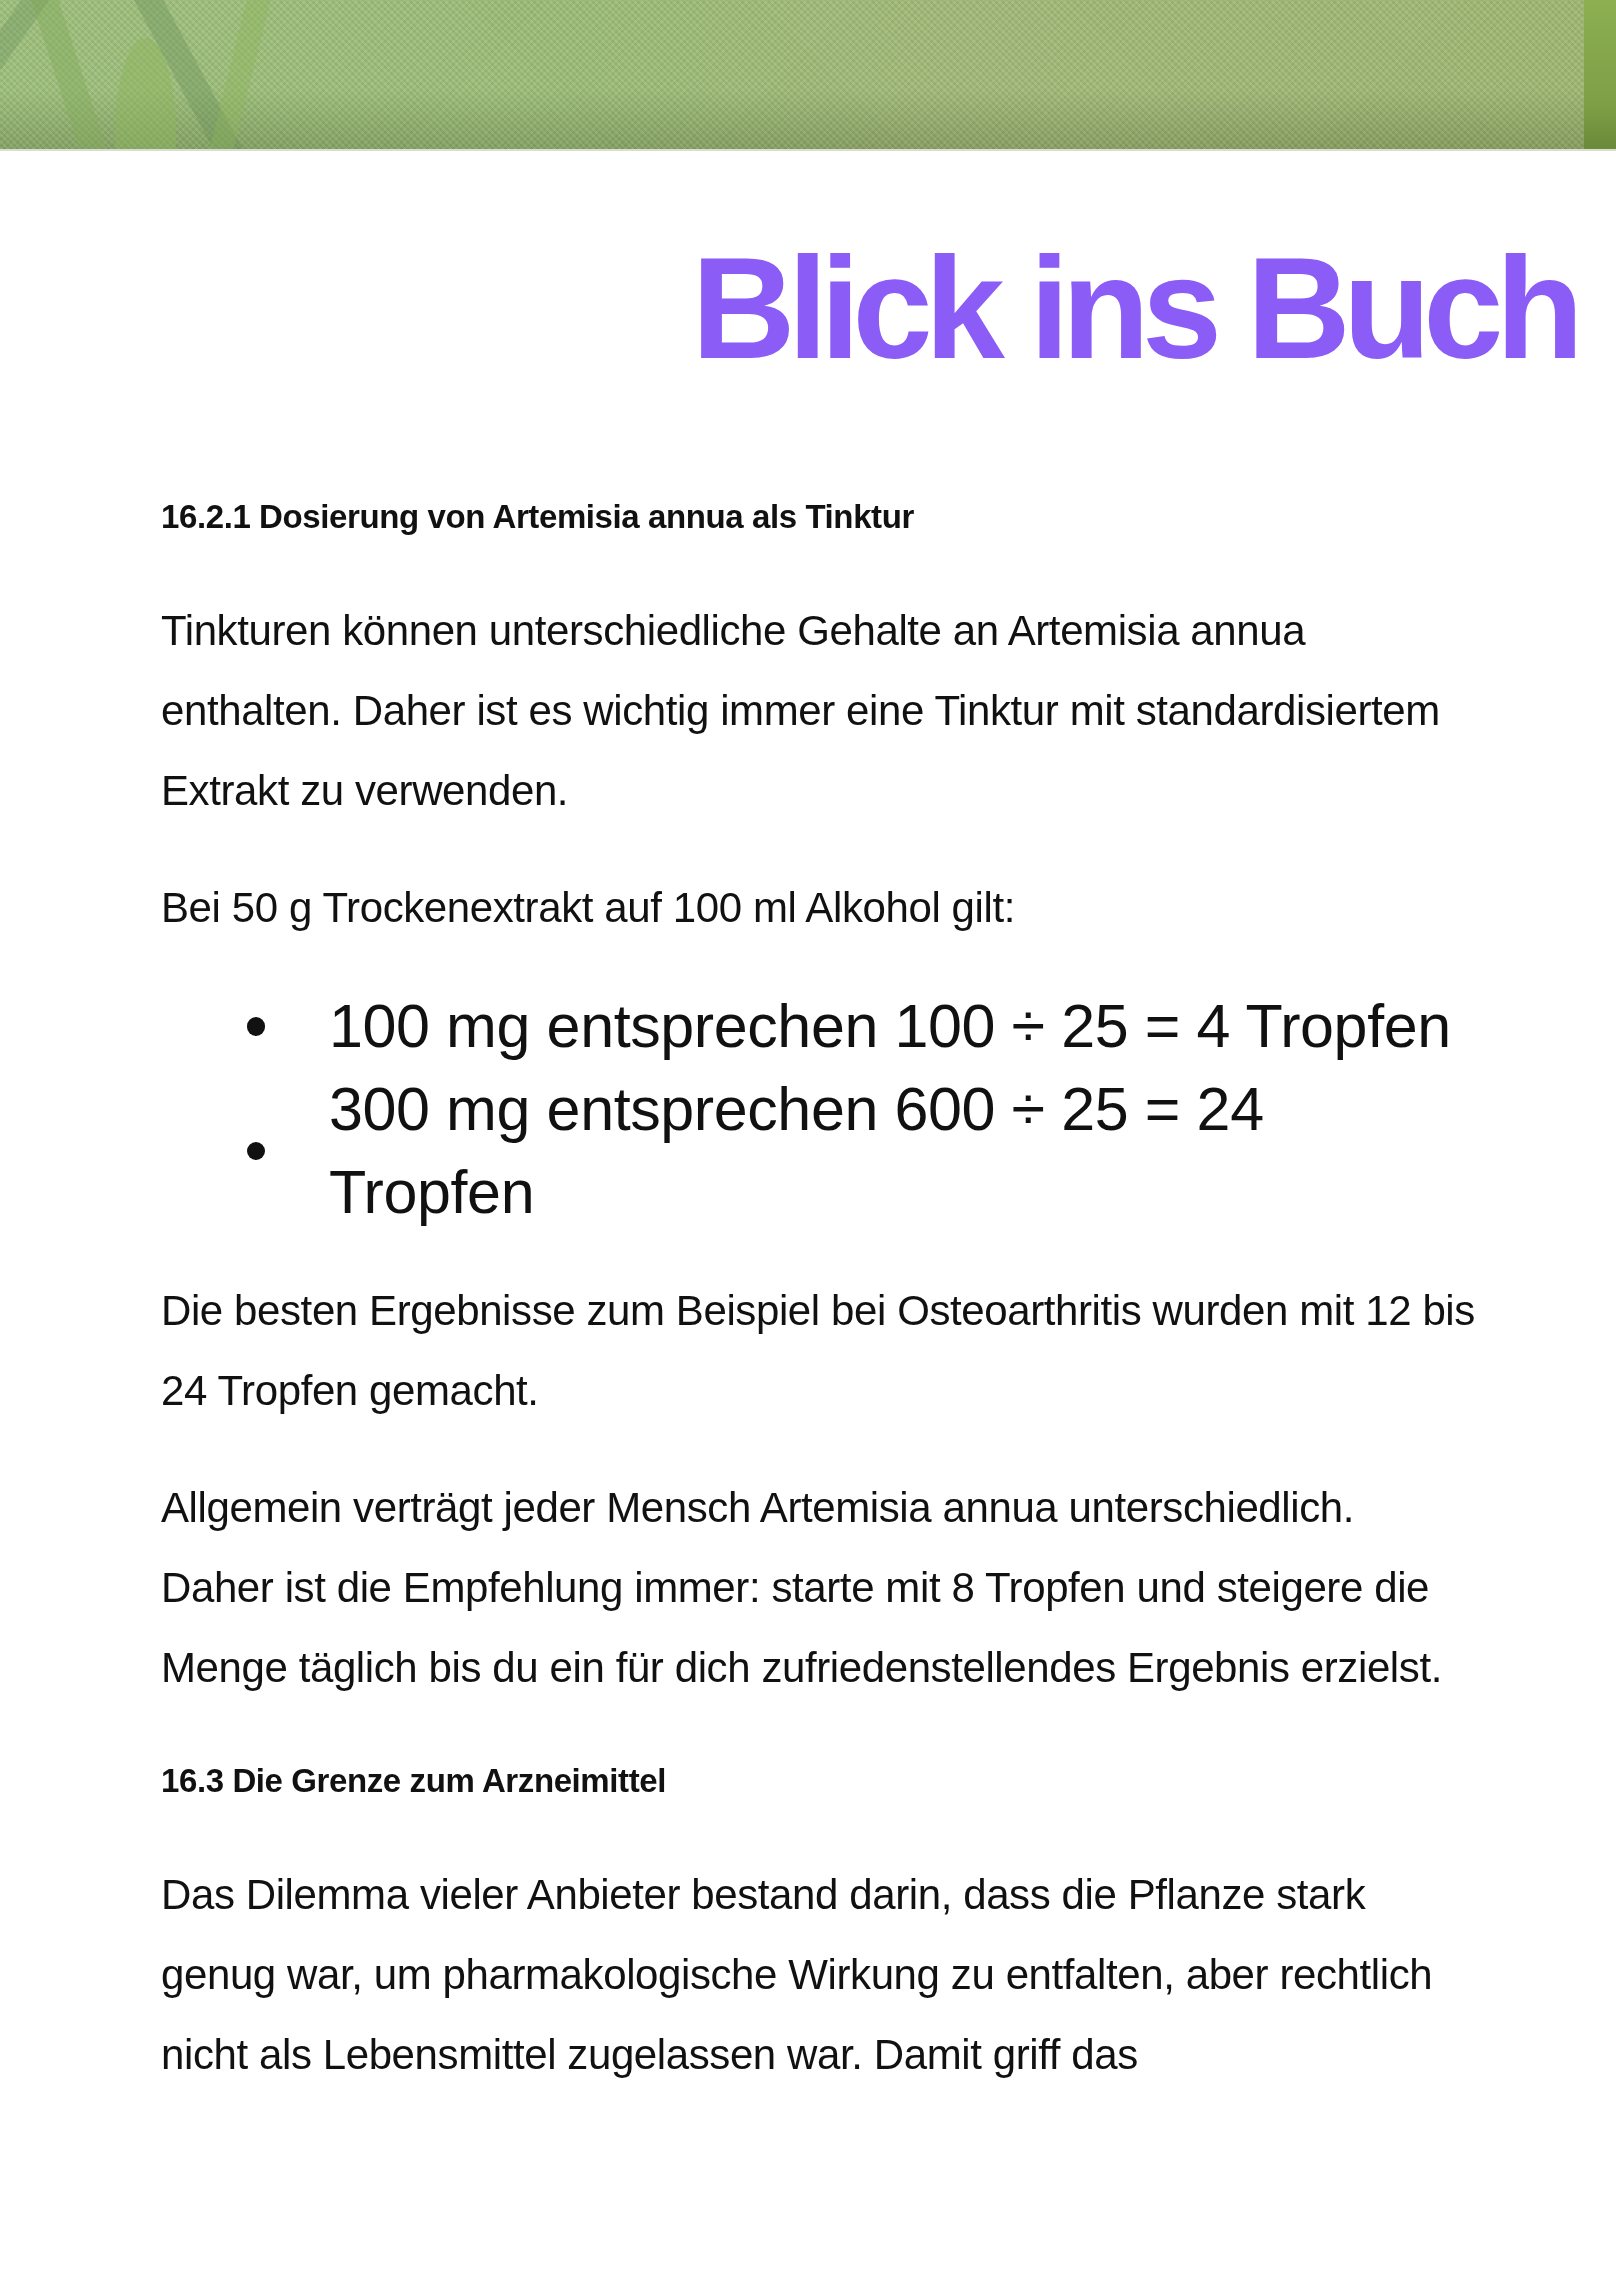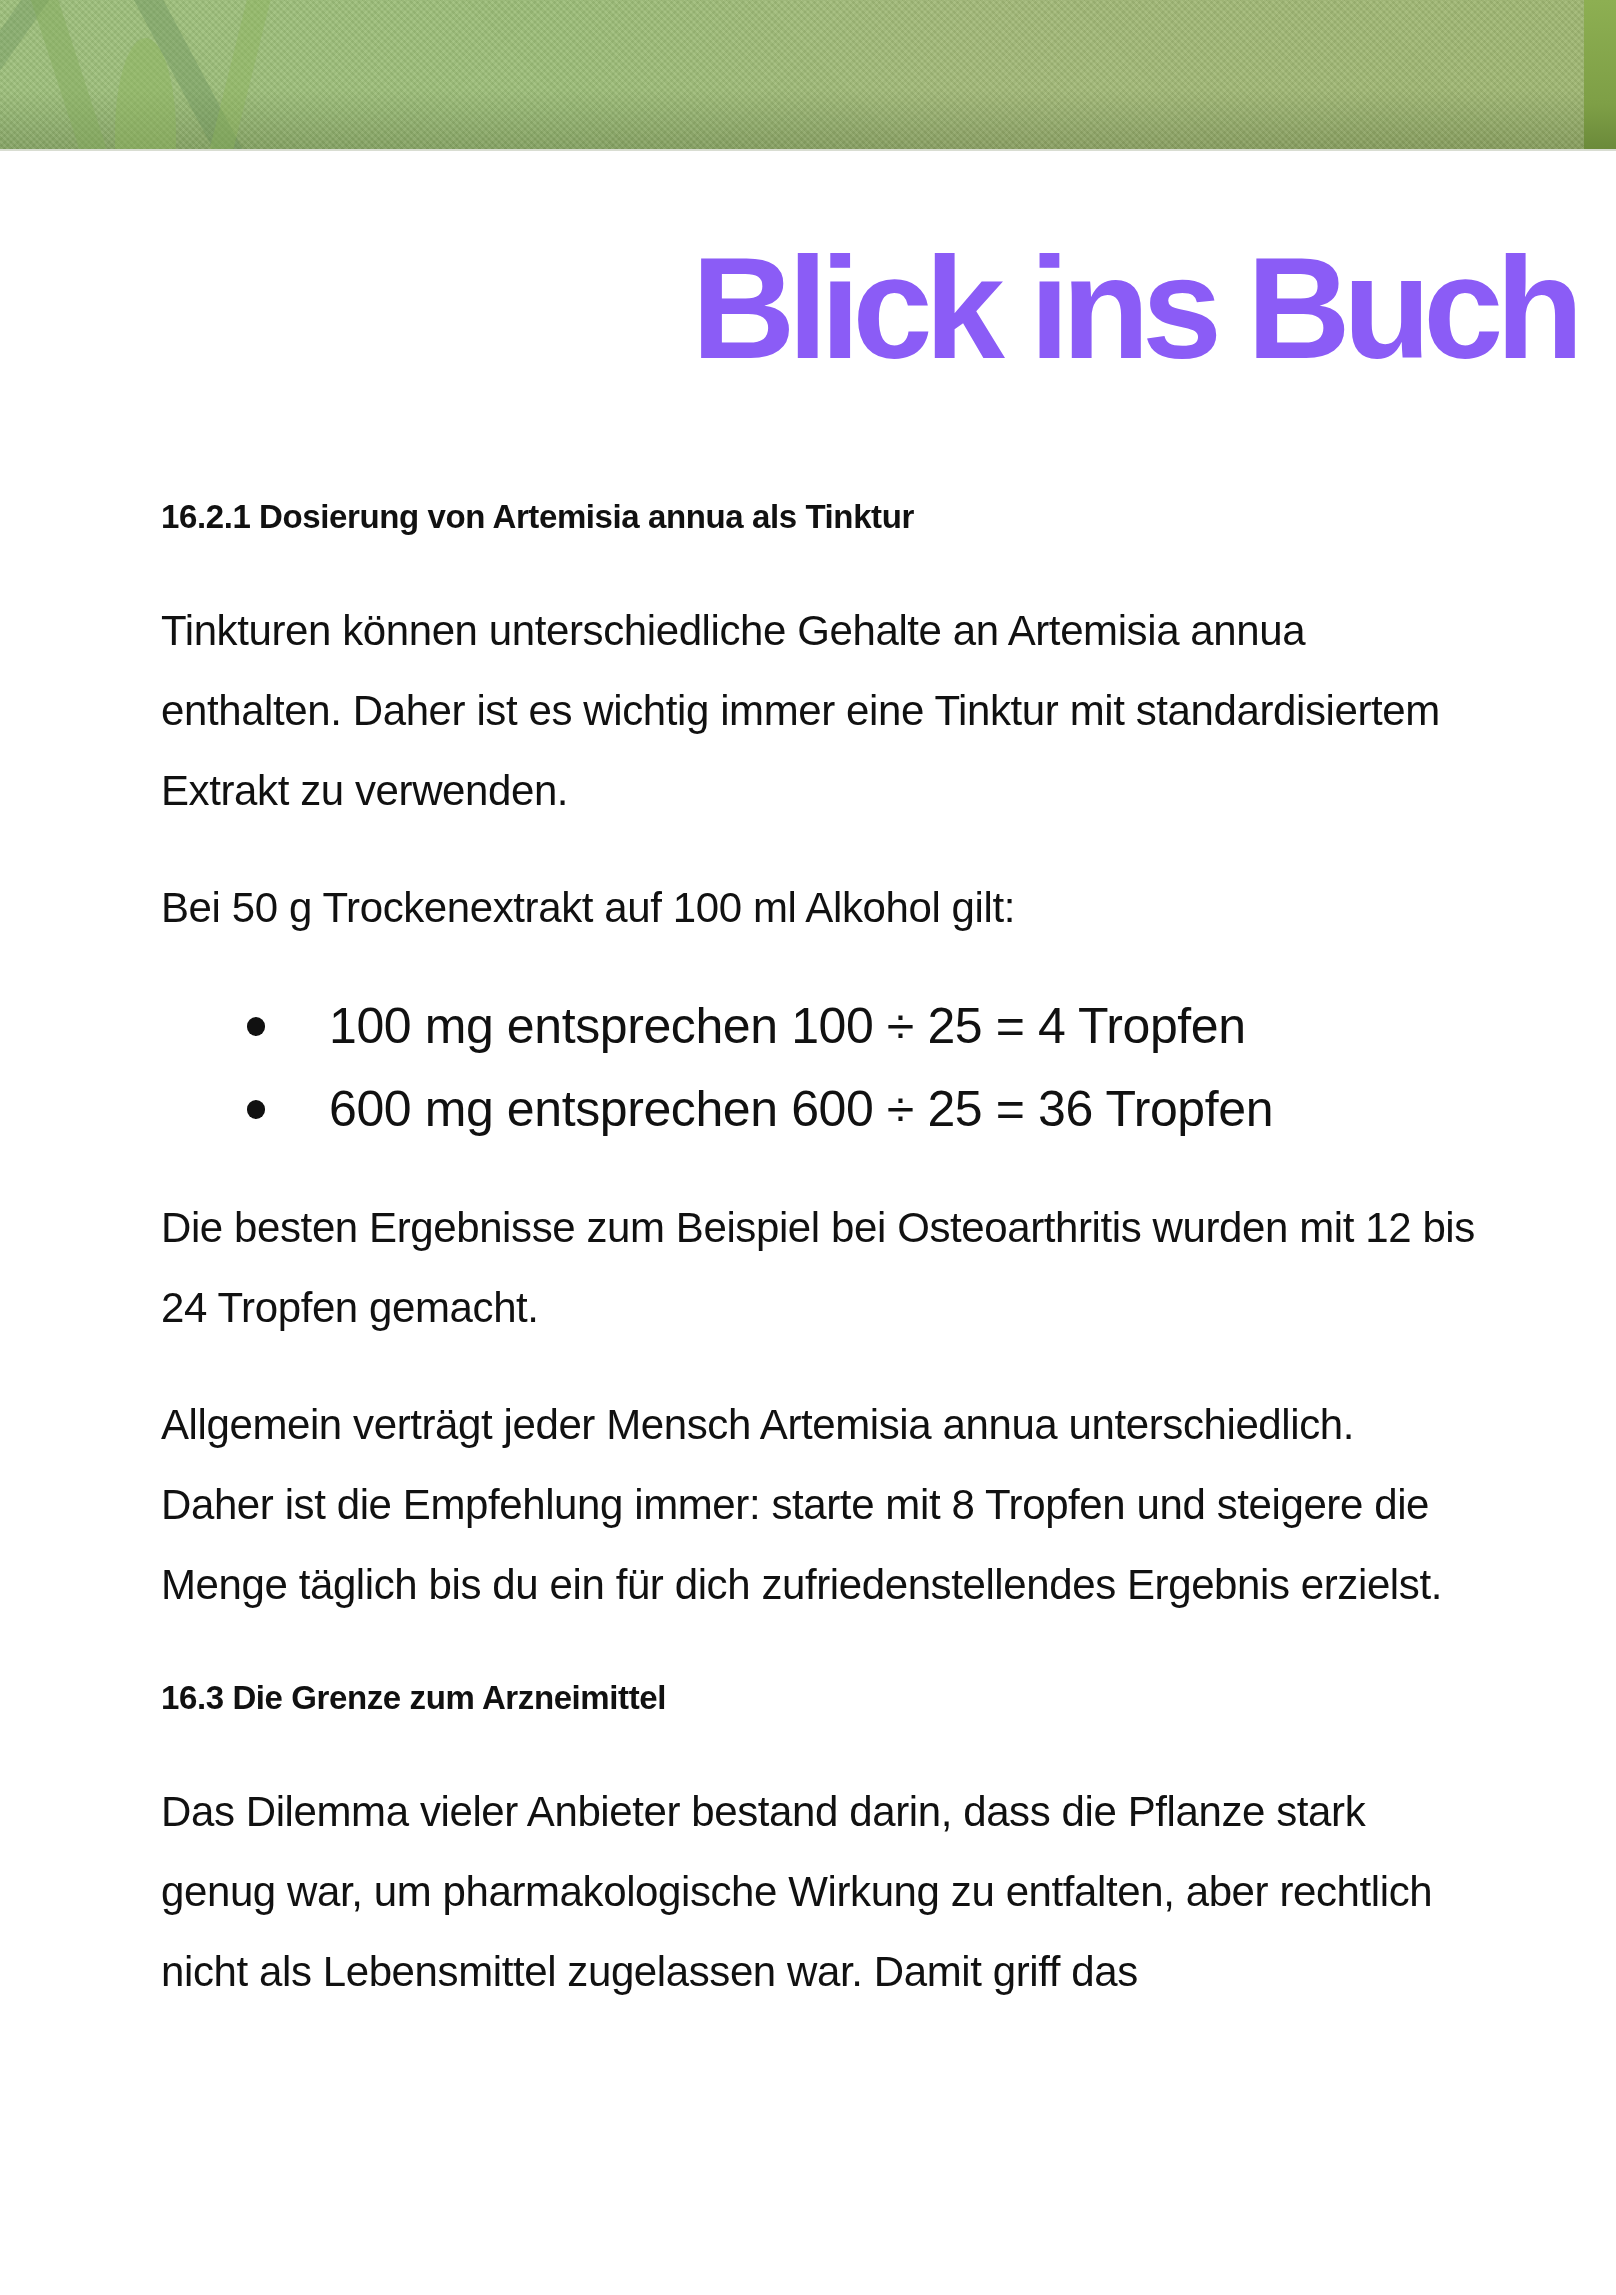--- a/index.html
+++ b/index.html
@@ -88,21 +88,21 @@
     .gap-m { height: 38px; }
 
     ul.dose-list {
       list-style: none;
       margin: 0;
       padding: 0;
     }
     ul.dose-list li {
       position: relative;
       padding-left: 168px;
-      font-size: 50px;
+      font-size: 61px;
       line-height: 83px;
       letter-spacing: -0.4px;
     }
     ul.dose-list li .bullet {
       position: absolute;
       left: 86px;
       top: 50%;
       width: 18.4px; height: 18.4px;
       margin-top: -9.2px;
       background: #111;
@@ -132,21 +132,21 @@
     <div class="gap-s"></div>
     <p>Bei 50 g Trockenextrakt auf 100 ml Alkohol gilt:</p>
     <div class="gap-s"></div>
     <ul class="dose-list">
       <li>
         <span class="bullet"></span>
         <span>100 mg entsprechen 100 ÷ 25 = 4 Tropfen</span>
       </li>
       <li>
         <span class="bullet"></span>
-        <span>600 mg entsprechen 600 ÷ 25 = 36 Tropfen</span>
+        <span>300 mg entsprechen 600 ÷ 25 = 24 Tropfen</span>
       </li>
     </ul>
     <div class="gap-s"></div>
     <p>Die besten Ergebnisse zum Beispiel bei Osteoarthritis wurden mit 12 bis 24 Tropfen gemacht.</p>
     <div class="gap-s"></div>
     <p>Allgemein verträgt jeder Mensch Artemisia annua unterschiedlich. Daher ist die Empfehlung immer: starte mit 8 Tropfen und steigere die Menge täglich bis du ein für dich zufriedenstellendes Ergebnis erzielst.</p>
   </section>
 
   <div class="gap-s"></div>
 

